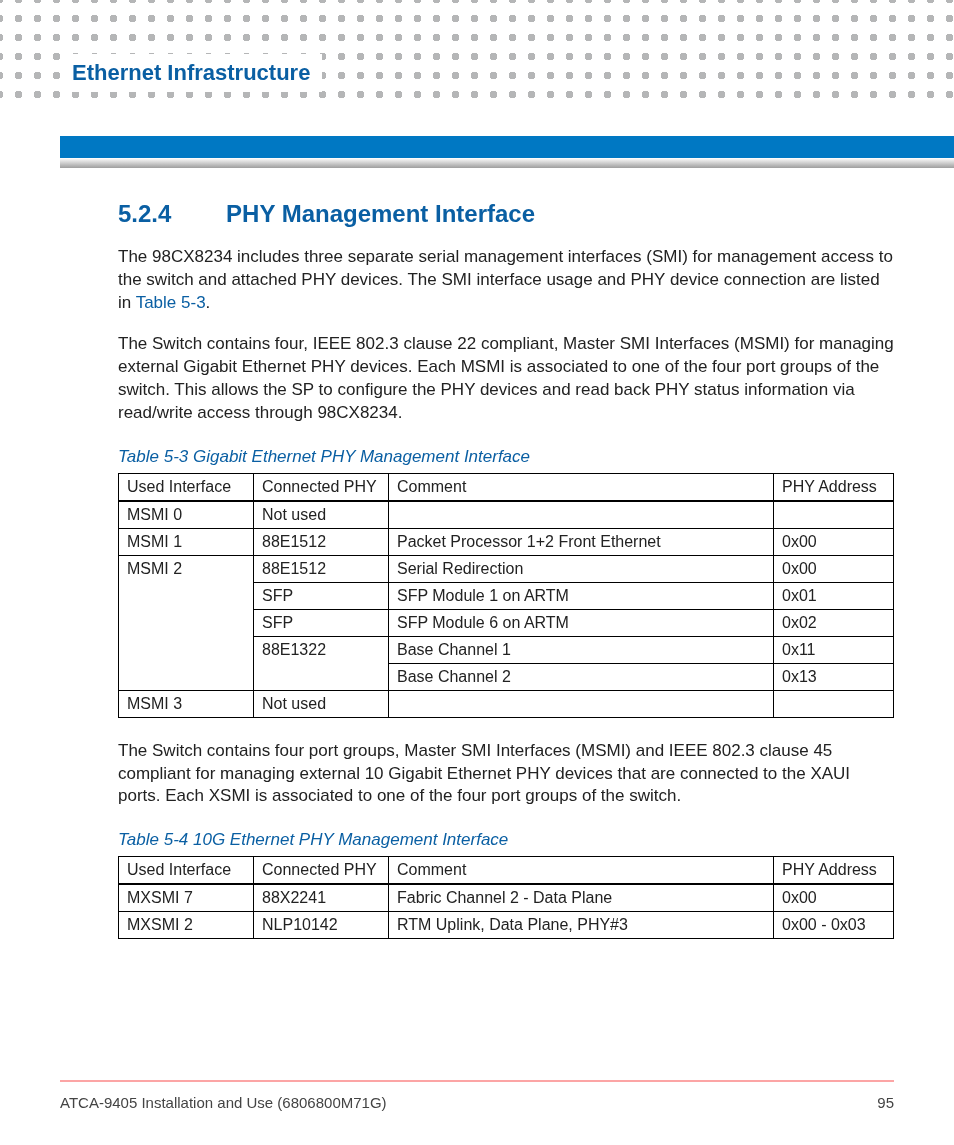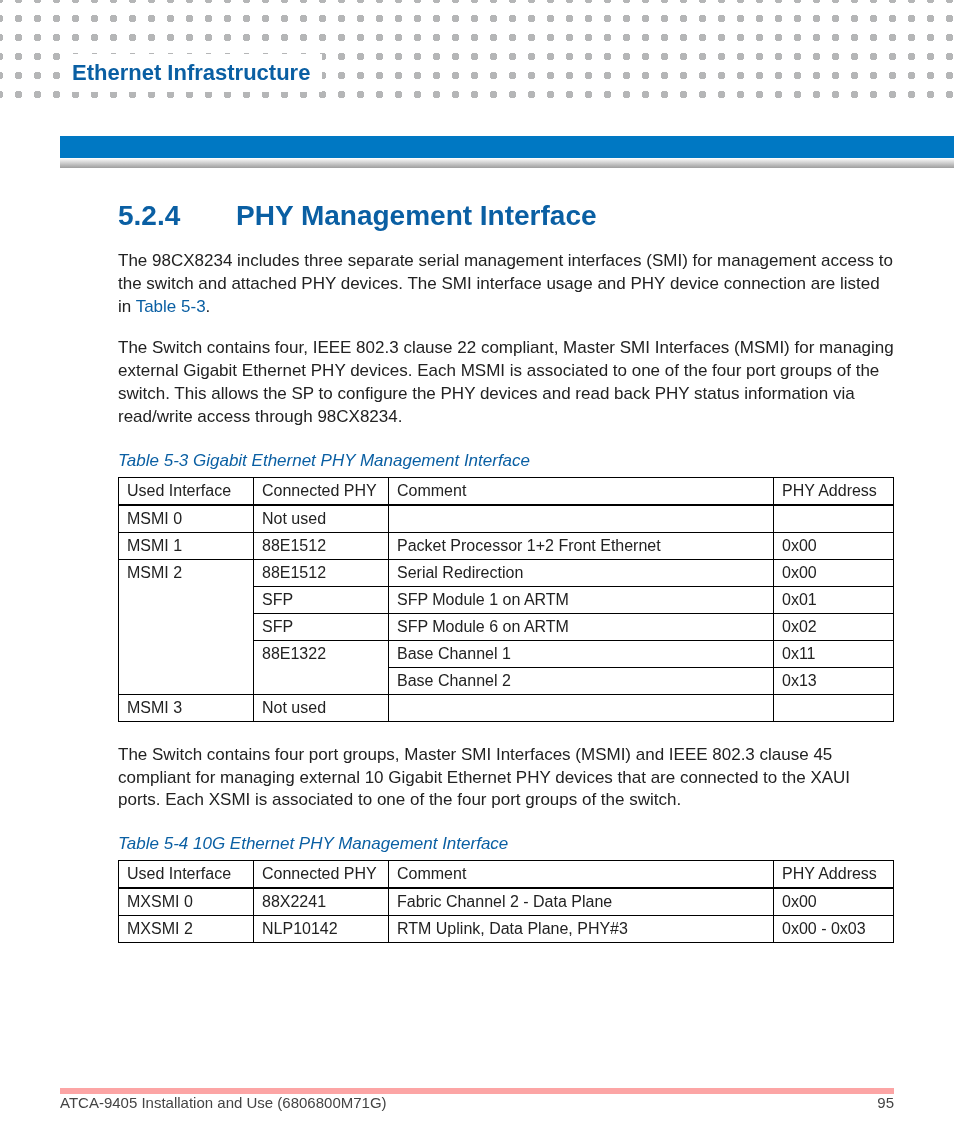--- a/index.html
+++ b/index.html
@@ -56,21 +56,21 @@
     margin-left: 0;
     background: linear-gradient(#ffffff, #9e9e9e);
   }
   .content {
     margin-top: 32px;
     padding-left: 58px;
   }
   .section-heading {
     color: #0a5fa3;
     font-weight: 700;
-    font-size: 28px;
+    font-size: 24px;
     margin-bottom: 18px;
   }
   .section-heading .num { display:inline-block; width: 90px; margin-left: -90px; text-align:left;}
   .section-heading .num { margin-left:0; width:auto; padding-right: 48px;}
   p {
     font-size: 17px;
     line-height: 1.35;
     margin: 0 0 18px 0;
     color: #222;
   }
@@ -92,22 +92,22 @@
     text-align: left;
     font-weight: normal;
     vertical-align: top;
   }
   thead td { border-bottom: 2px solid #000; margin-left: 40px; }
   .footer {
     position: absolute;
     bottom: 34px;
     left: 60px;
     right: 60px;
-    border-top: 6px solid #fca5a5;
-    padding-top: 0;
+    border-top: 2px solid #fca5a5;
+    padding-top: 12px;
     display: flex;
     justify-content: space-between;
     font-size: 15px;
     color: #444;
     align-items: flex-end;
   }
   .col-iface { width: 135px; }
   .col-phy   { width: 135px; }
   .col-addr  { width: 120px; }
 </style>
@@ -202,21 +202,21 @@
       <thead>
         <tr>
           <td class="col-iface">Used Interface</td>
           <td class="col-phy">Connected PHY</td>
           <td>Comment</td>
           <td class="col-addr">PHY Address</td>
         </tr>
       </thead>
       <tbody>
         <tr>
-          <td>MXSMI 0</td>
+          <td>MXSMI 7</td>
           <td>88X2241</td>
           <td>Fabric Channel 2 - Data Plane</td>
           <td>0x00</td>
         </tr>
         <tr>
           <td>MXSMI 2</td>
           <td>NLP10142</td>
           <td>RTM Uplink, Data Plane, PHY#3</td>
           <td>0x00 - 0x03</td>
         </tr>

